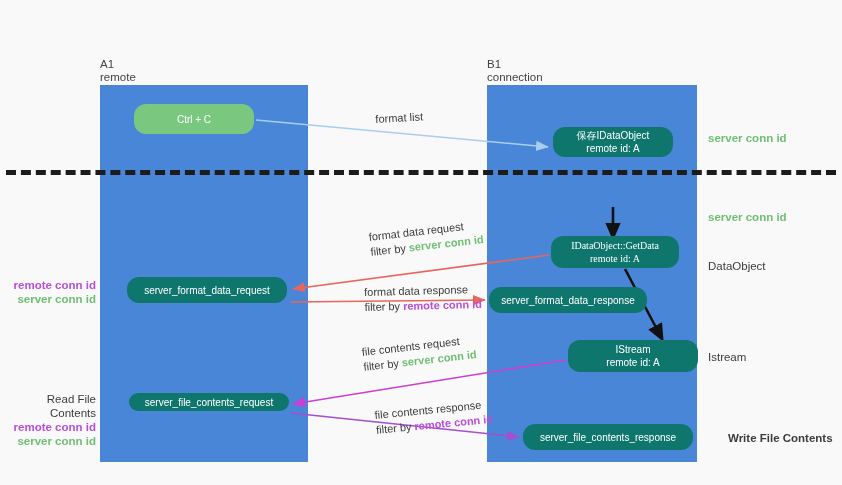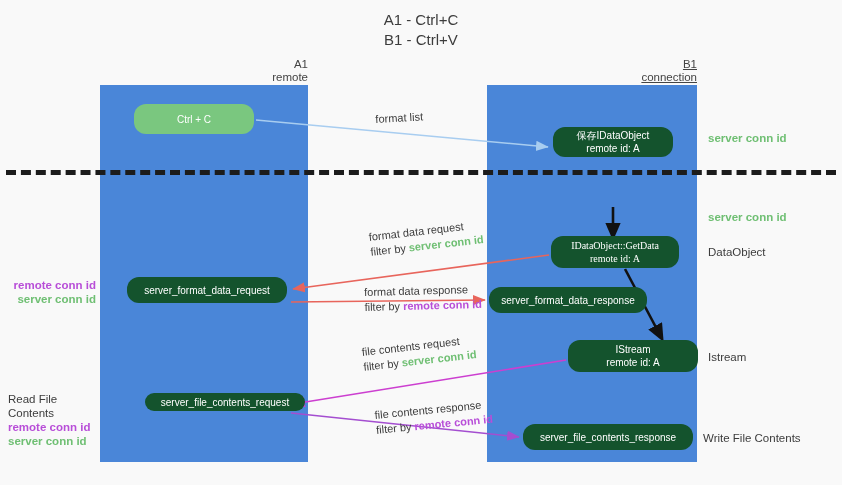--- a/index.html
+++ b/index.html
@@ -15,71 +15,71 @@
 
   
   #title{
     left:0;top:10px;width:842px;text-align:center;
     font-size:15px;color:#3c3c3c;line-height:20px;
     white-space:pre-line;
   }
 
   
   .col-head{
-    font-size:11.5px;color:#444;text-align:right;line-height:13px;
+    font-size:11.5px;color:#444;text-align:left;line-height:13px;
     white-space:pre-line;
   }
   #head-a1{left:100px;top:58px;width:208px;}
-  #head-b1{left:487px;top:58px;width:210px;text-decoration:underline;}
+  #head-b1{left:487px;top:58px;width:210px;}
 
   
   .lane{background:#4a86d8;}
   #lane-a1{left:100px;top:85px;width:208px;height:377px;}
   #lane-b1{left:487px;top:85px;width:210px;height:377px;}
 
   
   #divider{
     left:6px;top:170px;width:830px;height:0;
     border-top:5px dashed #1c1c1c;
   }
 
   
   .box{
     box-sizing:border-box;
     display:flex;align-items:center;justify-content:center;
     text-align:center;color:#ffffff;font-size:10px;line-height:13px;
     white-space:pre-line;padding:9px 4px;border-radius:12px;
   }
   .box.green{background:#7ac77f;}
-  .box.orange{background:#14532d;}
+  .box.orange{background:#0f766e;}
 
   #box-ctrlc{left:134px;top:104px;width:120px;height:30px;}
   #box-save-idataobject{left:553px;top:127px;width:120px;height:30px;}
   #box-ctrlv{left:553px;top:180px;width:120px;height:26px;}
   #box-getdata{left:551px;top:236px;width:128px;height:32px;font-family:Liberation Serif, serif;}
   #box-fmt-req{left:127px;top:277px;width:160px;height:26px;}
   #box-fmt-res{left:489px;top:287px;width:158px;height:26px;}
   #box-istream{left:568px;top:340px;width:130px;height:32px;}
-  #box-file-req{left:129px;top:393px;width:160px;height:16px;margin-left:16px;}
+  #box-file-req{left:129px;top:393px;width:160px;height:16px;}
   #box-file-res{left:523px;top:424px;width:170px;height:26px;}
 
   
   .side{font-size:11.5px;line-height:14px;}
   .side .purple{color:#b84ed8;font-weight:bold;}
   .side .green{color:#6fbf73;font-weight:bold;}
   .side .plain{color:#3c3c3c;}
 
   #lbl-srv-1{left:708px;top:131px;}
   #lbl-srv-2{left:708px;top:210px;}
-  #lbl-dataobject{left:708px;top:245px;}
+  #lbl-dataobject{left:708px;top:259px;}
   #lbl-istream{left:708px;top:350px;}
-  #lbl-writefile{left:703px;top:431px;}
+  #lbl-writefile{left:728px;top:431px;font-weight:bold;}
 
   #lbl-left-conn{left:8px;top:278px;width:88px;text-align:right;}
-  #lbl-left-read{left:8px;top:392px;width:88px;}
+  #lbl-left-read{left:8px;top:392px;width:88px;text-align:right;}
 
   
   .edge-lbl{
     font-size:11px;color:#3c3c3c;line-height:15px;white-space:nowrap;
     transform-origin:left top;
   }
   .edge-lbl .green{color:#6fbf73;font-weight:bold;}
   .edge-lbl .purple{color:#b84ed8;font-weight:bold;}
 
   #lbl-format-list{left:375px;top:112px;transform:rotate(-3.2deg);}
@@ -88,22 +88,20 @@
   #lbl-file-req{left:361px;top:345px;transform:rotate(-6.5deg);}
   #lbl-file-res{left:374px;top:408px;transform:rotate(-5.5deg);}
 
   svg#wires{position:absolute;left:0;top:0;width:842px;height:485px;pointer-events:none;}
 </style>
 </head>
 <body>
 
 <div id="stage">
 
-  <div class="abs" id="title">A1 - Ctrl+C
-B1 - Ctrl+V</div>
 
   <div class="abs col-head" id="head-a1">A1
 remote</div>
   <div class="abs col-head" id="head-b1">B1
 connection</div>
 
   <div class="abs lane" id="lane-a1"></div>
   <div class="abs lane" id="lane-b1"></div>
 
   <svg id="wires" viewBox="0 0 842 485">

